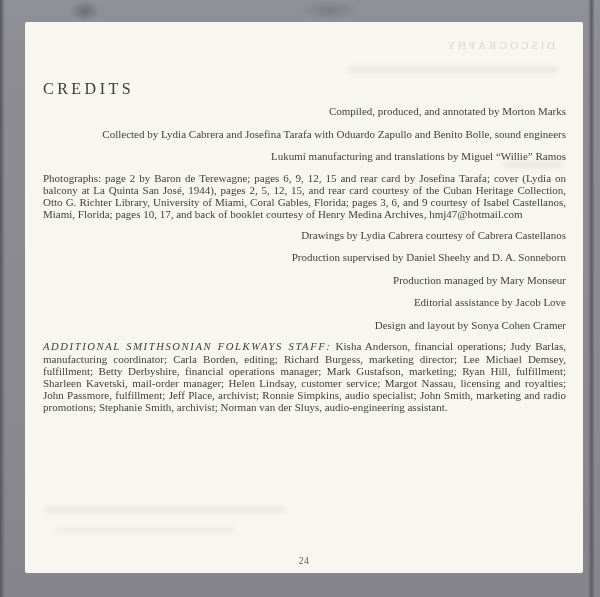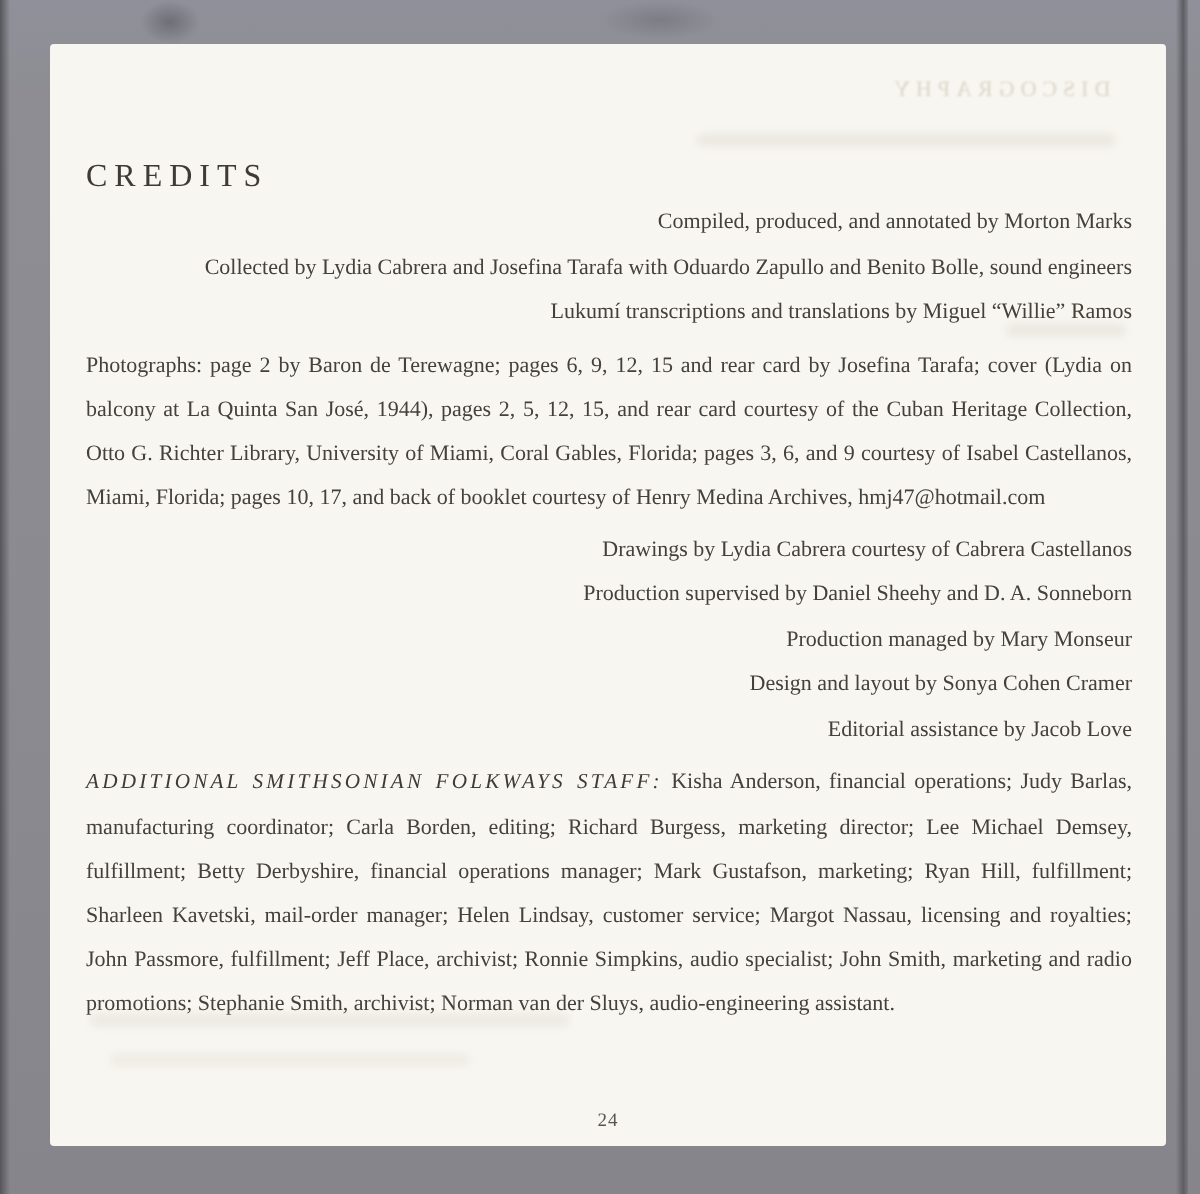--- a/index.html
+++ b/index.html
@@ -81,21 +81,21 @@
 
   .credit-line {
     line-height: 15px;
     margin-bottom: 7.5px;
     white-space: nowrap;
     text-align: right;
   }
 
   p.para {
     text-align: justify;
-    line-height: 22px;
+    line-height: 12px;
     margin-bottom: 7px;
   }
   p.photos-para { margin-bottom: 8px; }
   p.staff-para  { margin-bottom: 6.5px; }
 
   .inline-caps-heading {
     letter-spacing: 1.6px;
     font-size: 10.6px;
     color: #3f3b34;
     font-style: italic;
@@ -124,27 +124,27 @@
   <span class="bleed-word">DISCOGRAPHY</span>
   <div class="bleed-bar bb1"></div>
   <div class="bleed-bar bb2"></div>
   <div class="bleed-bar bb3"></div>
   <div class="bleed-bar bb4"></div>
 
   <h1 class="credits-heading">CREDITS</h1>
 
   <div class="credit-line">Compiled, produced, and annotated by Morton Marks</div>
   <div class="credit-line">Collected by Lydia Cabrera and Josefina Tarafa with Oduardo Zapullo and Benito Bolle, sound engineers</div>
-  <div class="credit-line">Lukumí transcriptions and translations by Miguel “Willie” Ramos</div>
+  <div class="credit-line">Lukumí manufacturing and translations by Miguel “Willie” Ramos</div>
 
   <p class="para photos-para">Photographs: page 2 by Baron de Terewagne; pages 6, 9, 12, 15 and rear card by Josefina Tarafa; cover (Lydia on balcony at La Quinta San José, 1944), pages 2, 5, 12, 15, and rear card courtesy of the Cuban Heritage Collection, Otto G. Richter Library, University of Miami, Coral Gables, Florida; pages 3, 6, and 9 courtesy of Isabel Castellanos, Miami, Florida; pages 10, 17, and back of booklet courtesy of Henry Medina Archives, hmj47@hotmail.com</p>
 
   <div class="credit-line">Drawings by Lydia Cabrera courtesy of Cabrera Castellanos</div>
   <div class="credit-line">Production supervised by Daniel Sheehy and D. A. Sonneborn</div>
   <div class="credit-line">Production managed by Mary Monseur</div>
+  <div class="credit-line">Editorial assistance by Jacob Love</div>
   <div class="credit-line">Design and layout by Sonya Cohen Cramer</div>
-  <div class="credit-line">Editorial assistance by Jacob Love</div>
 
   <p class="para staff-para"><span class="inline-caps-heading">ADDITIONAL SMITHSONIAN FOLKWAYS STAFF:</span><span> Kisha Anderson, financial operations; Judy Barlas, manufacturing coordinator; Carla Borden, editing; Richard Burgess, marketing director; Lee Michael Demsey, fulfillment; Betty Derbyshire, financial operations manager; Mark Gustafson, marketing; Ryan Hill, fulfillment; Sharleen Kavetski, mail-order manager; Helen Lindsay, customer service; Margot Nassau, licensing and royalties; John Passmore, fulfillment; Jeff Place, archivist; Ronnie Simpkins, audio specialist; John Smith, marketing and radio promotions; Stephanie Smith, archivist; Norman van der Sluys, audio-engineering assistant.</span></p>
 
 
   <div class="page-number">24</div>
 </div>
 
 </body></html>

